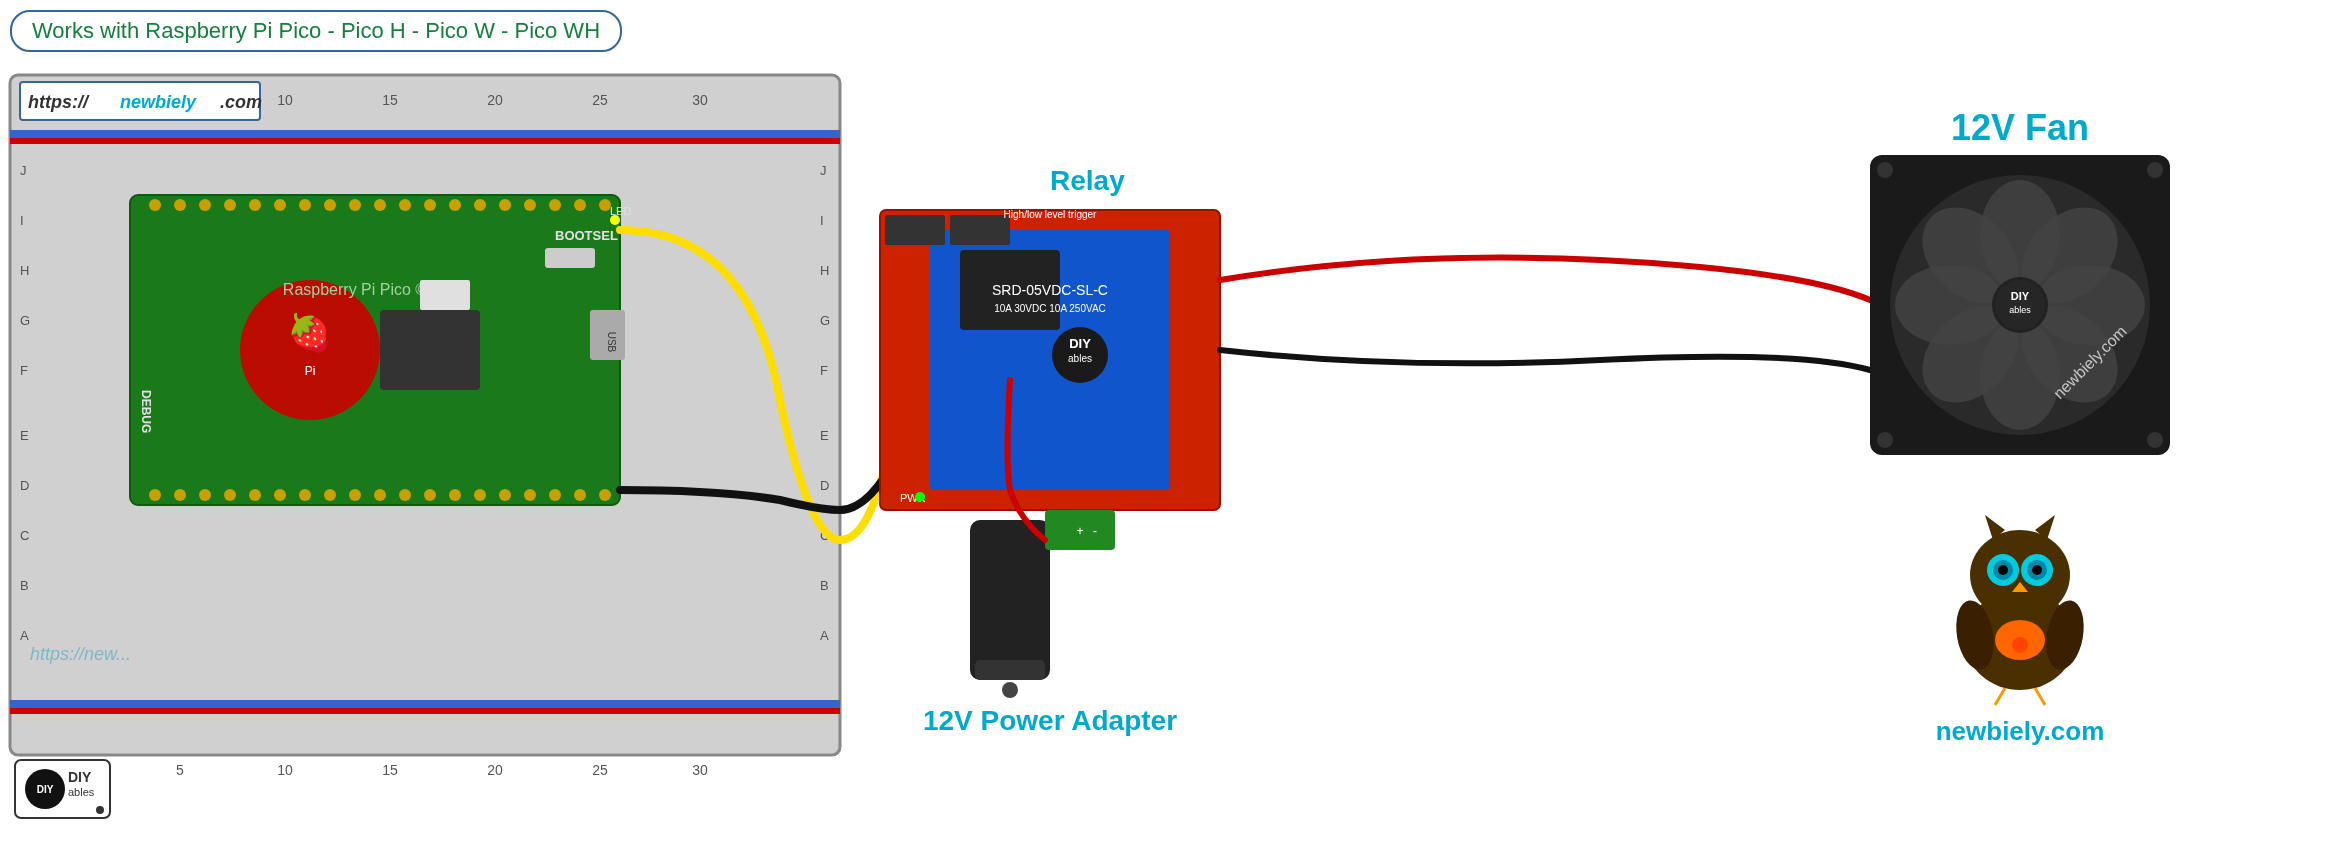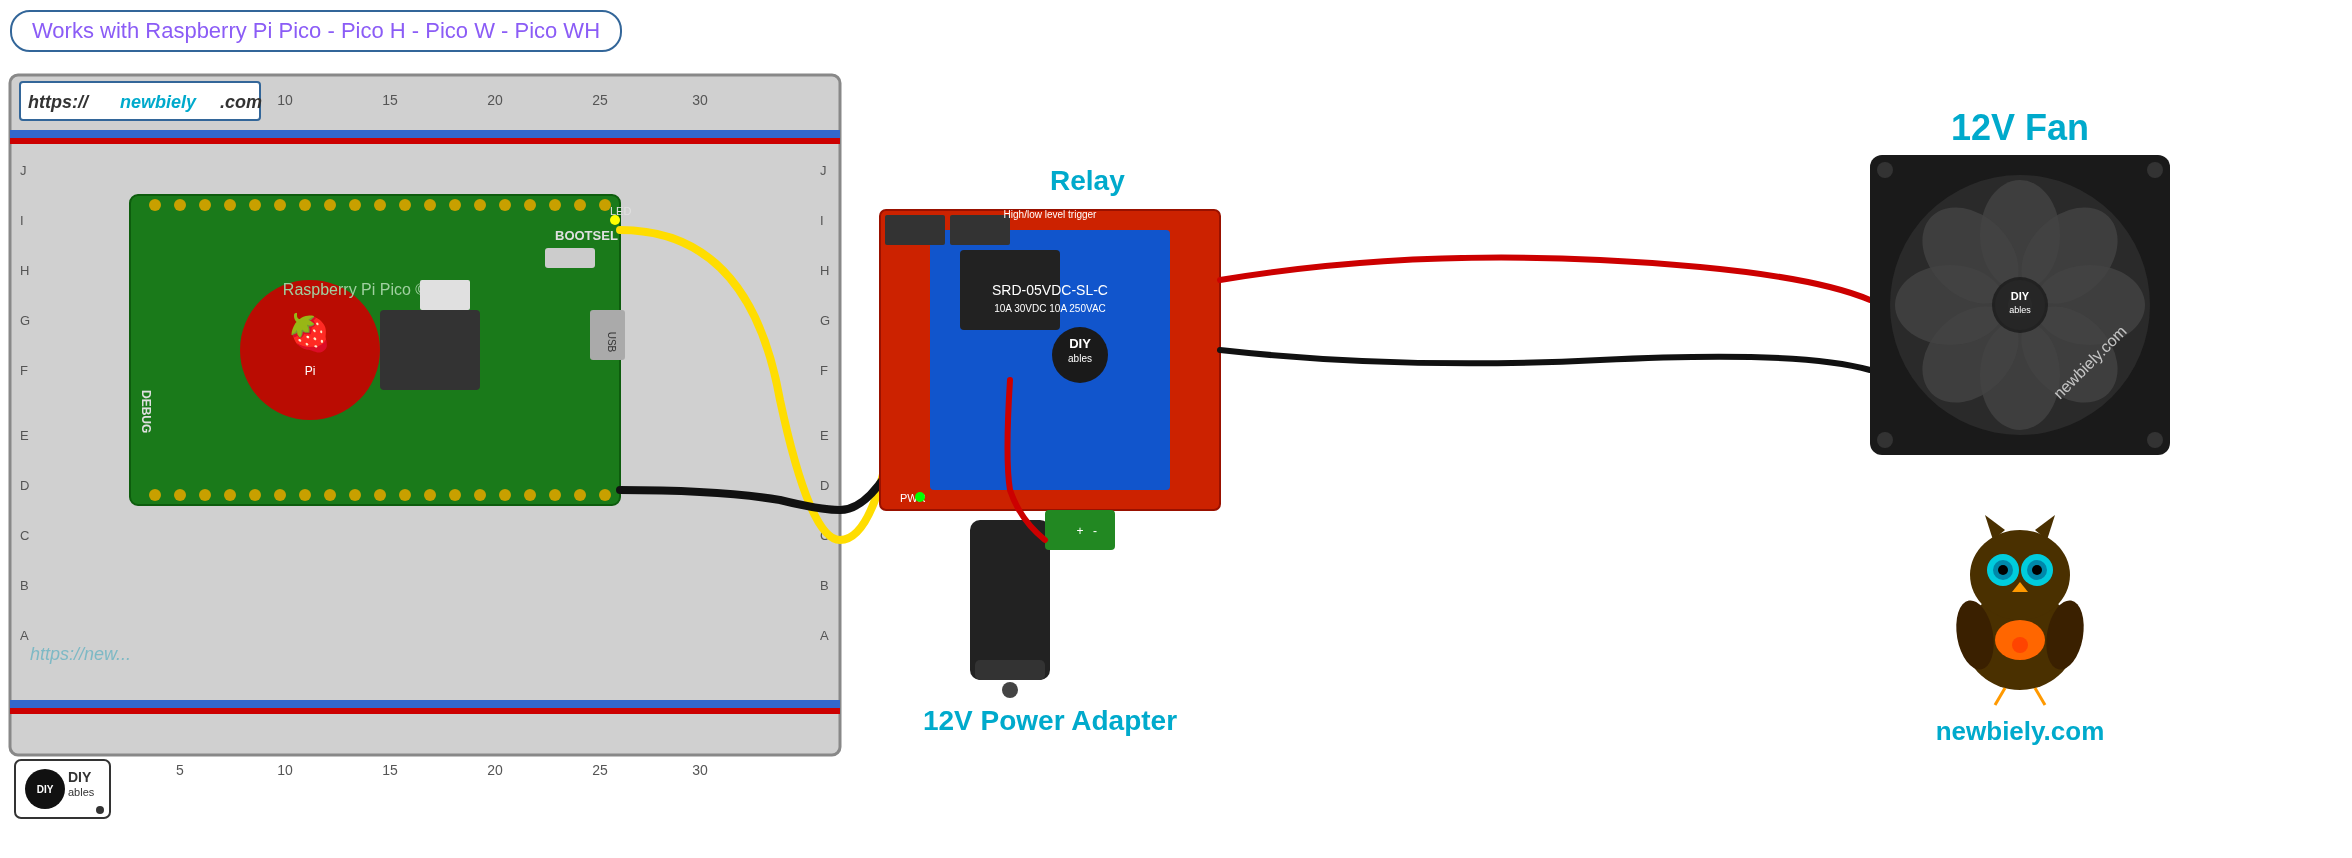--- a/index.html
+++ b/index.html
@@ -14,21 +14,21 @@
 
     
     .compat-banner {
       position: absolute;
       top: 10px;
       left: 10px;
       border: 2px solid #336699;
       border-radius: 20px;
       padding: 6px 20px;
       font-size: 22px;
-      color: #8b5cf6;
+      color: #15803d;
       background: white;
     }
 
   </style>
 </head>
 <body>
 
 <div class="compat-banner">Works with Raspberry Pi Pico - Pico H - Pico W - Pico WH</div>
 
 <svg style="position:absolute;top:0;left:0;width:2352px;height:858px;pointer-events:none;z-index:50;" viewBox="0 0 2352 858">

